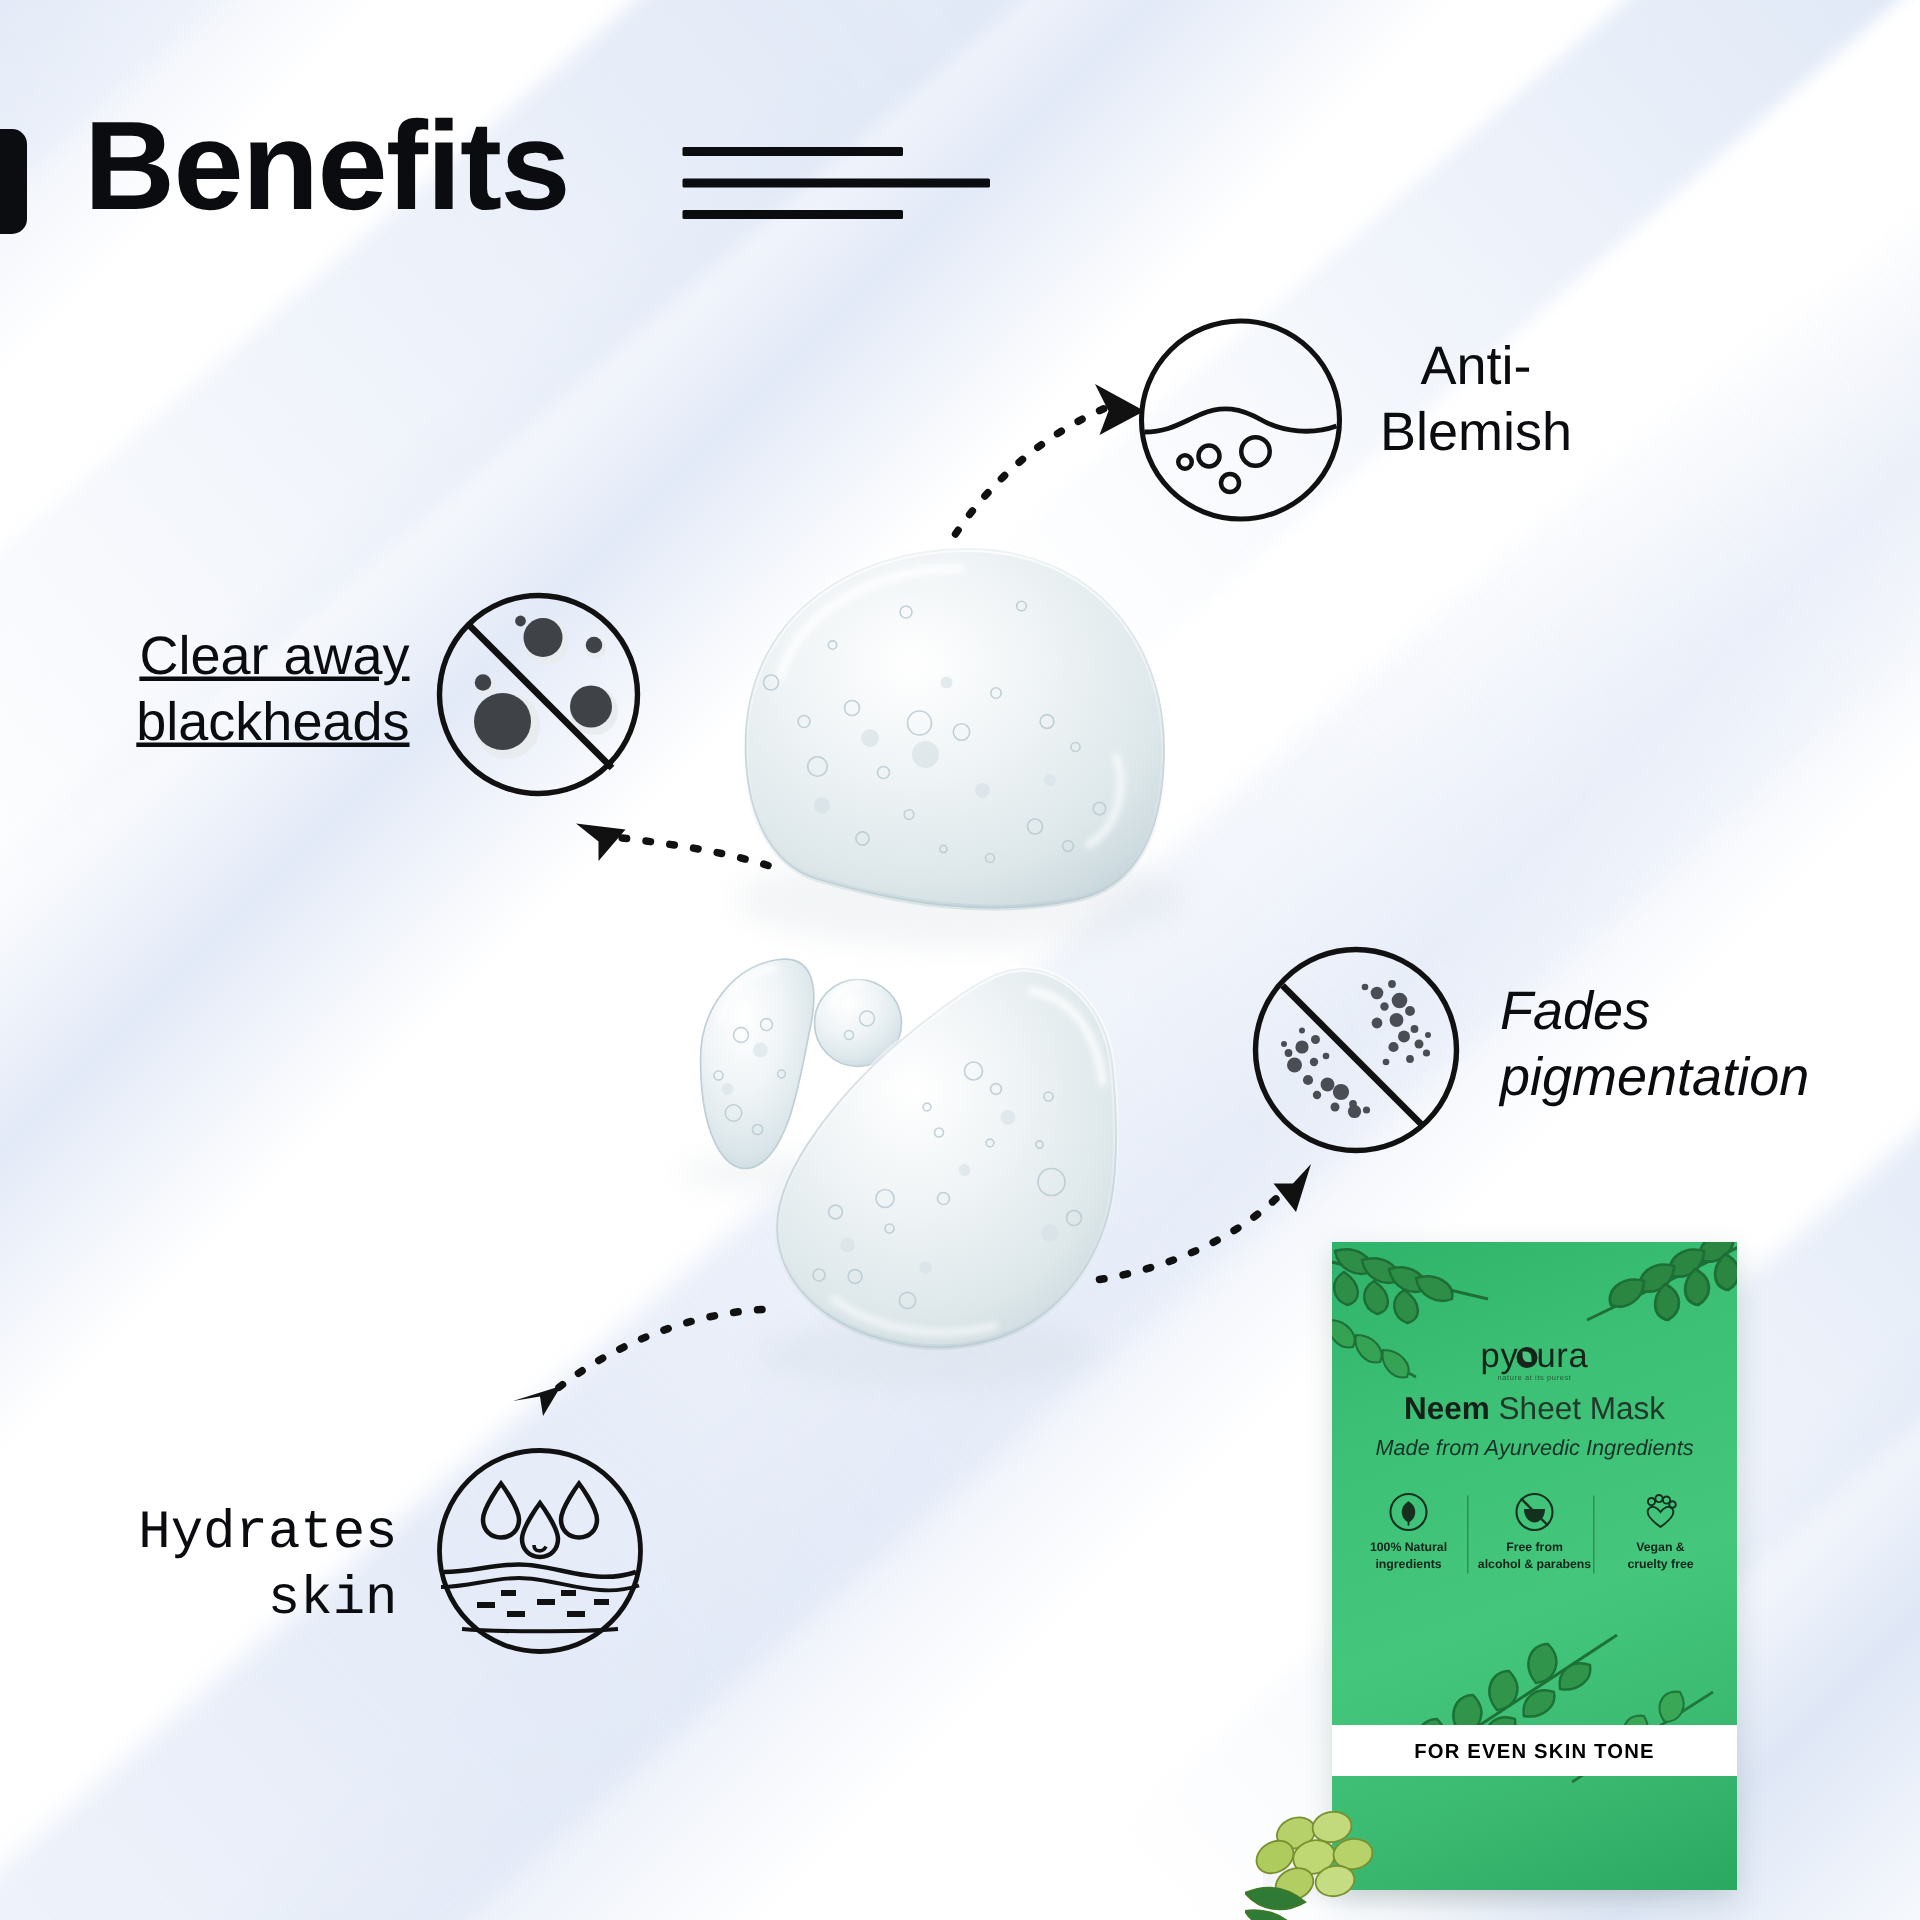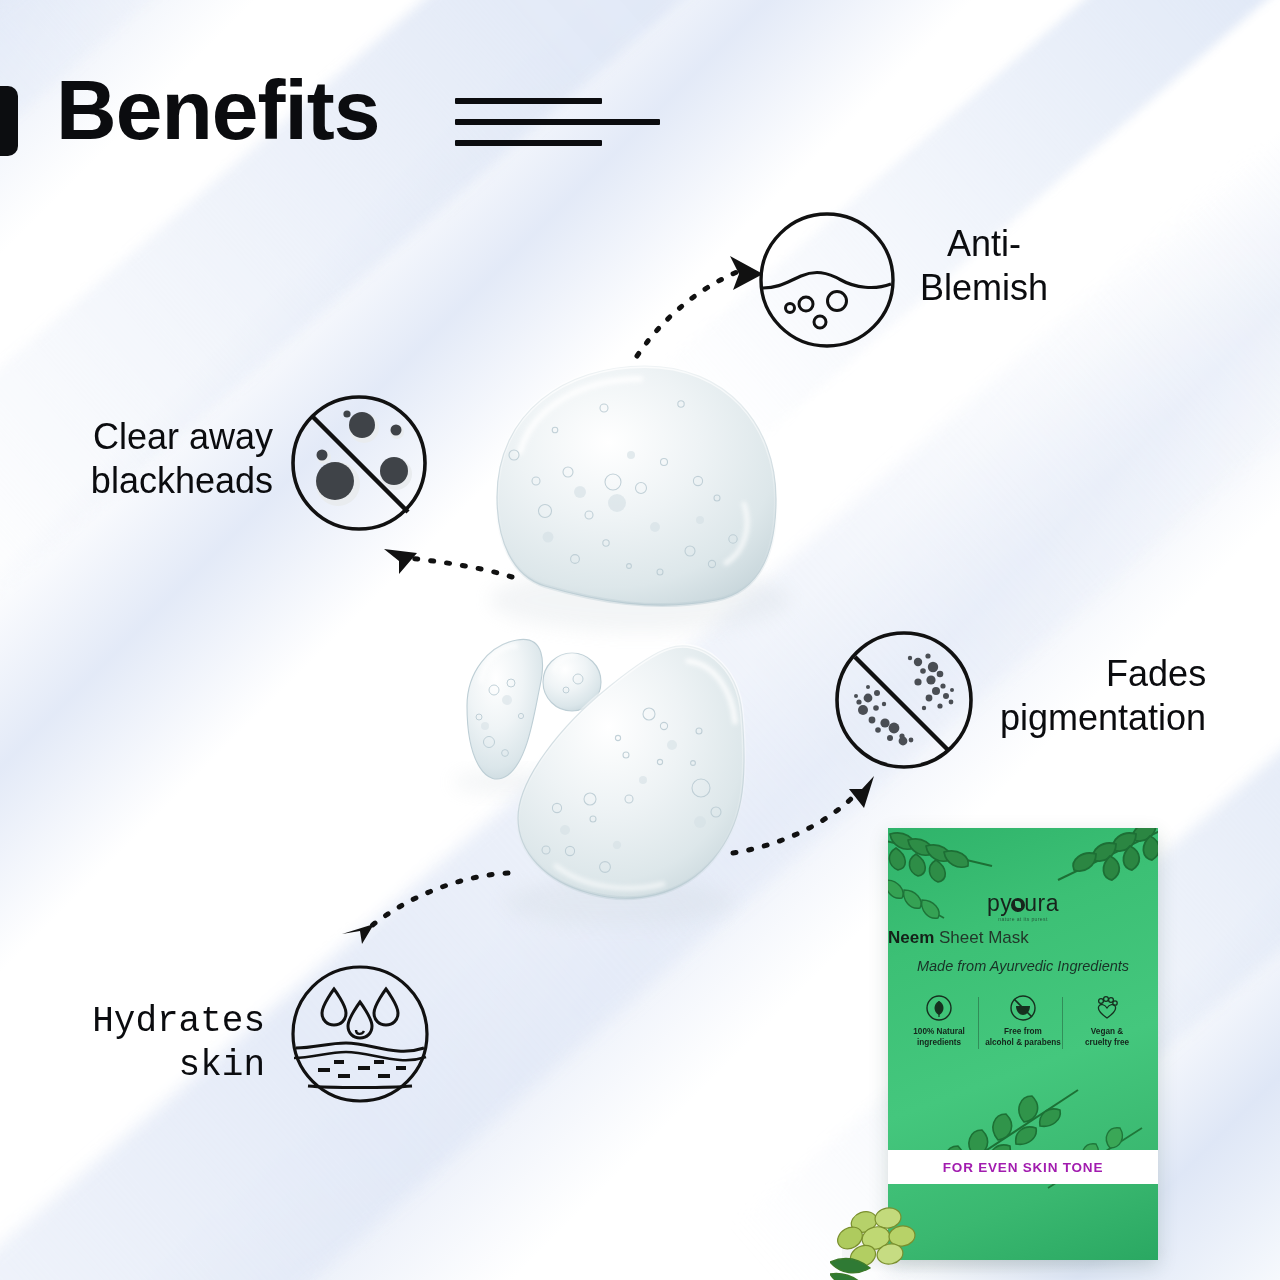--- a/index.html
+++ b/index.html
@@ -85,25 +85,25 @@
     white-space:pre-line;
   }
   .b-icon{position:absolute;}
 
   #b-anti{left:0;top:0;}
   #b-anti .b-icon{left:757px;top:210px;}
   #b-anti .b-label{left:920px;top:222px;text-align:center;}
 
   #b-black{left:0;top:0;}
   #b-black .b-icon{left:288px;top:392px;}
-  #b-black .b-label{left:55px;top:415px;width:218px;text-align:right;}
+  #b-black .b-label{left:55px;top:415px;width:218px;text-align:right;text-decoration:underline;}
 
   #b-fades{left:0;top:0;}
   #b-fades .b-icon{left:832px;top:628px;}
-  #b-fades .b-label{left:1000px;top:652px;text-align:right;}
+  #b-fades .b-label{left:1000px;top:652px;text-align:left;font-style:italic;}
 
   #b-hydr{left:0;top:0;}
   #b-hydr .b-icon{left:288px;top:962px;}
   #b-hydr .b-label{left:60px;top:1000px;width:205px;text-align:right;font-family:Liberation Mono, monospace;}
 
   
   .drops{position:absolute;left:0;top:0;}
 
   
   .pack{position:absolute;left:888px;top:828px;width:270px;height:432px;}
@@ -123,22 +123,22 @@
   }
   .pack-logo .ocirc:after{
     content:"";position:absolute;left:4px;top:3px;width:6px;height:7px;
     background:#49c780;border-radius:0 60% 0 60%;
   }
   .pack-tag{
     position:absolute;left:0;right:0;top:88px;text-align:center;
     color:#1d3326;font-size:5px;letter-spacing:.4px;opacity:.75;
   }
   .pack-name{
-    position:absolute;left:0;right:0;top:100px;
-    font-size:17px;color:#22382a;font-weight:400;
+    position:absolute;left:0;right:0;top:100px;text-align:center;
+    font-size:21px;color:#22382a;font-weight:400;
   }
   .pack-name b{font-weight:700;color:#142018;}
   .pack-sub{
     position:absolute;left:0;right:0;top:130px;text-align:center;
     font-size:14.5px;font-style:italic;color:#193227;
   }
   .badges{
     position:absolute;left:10px;right:10px;top:165px;
     display:flex;justify-content:space-between;align-items:flex-start;
   }
@@ -150,21 +150,21 @@
   .badge .bi{height:30px;display:flex;align-items:center;justify-content:center;}
   .badge .bt{
     margin-top:4px;font-size:8.2px;line-height:1.3;color:#14251b;font-weight:700;
     white-space:pre-line;
   }
   .pack-stripe{
     position:absolute;left:0;right:0;top:322px;height:34px;background:#ffffff;
     display:flex;align-items:center;justify-content:center;
   }
   .pack-stripe span{
-    font-size:13.5px;font-weight:700;color:#a21caf;letter-spacing:.8px;
+    font-size:13.5px;font-weight:700;color:#000000;letter-spacing:.8px;
   }
   .pack-leaf{position:absolute;pointer-events:none;}
   .pack-shadow{
     position:absolute;left:-46px;top:404px;width:330px;height:44px;
     background:radial-gradient(ellipse at 40% 45%,rgba(120,130,145,.20),rgba(120,130,145,0) 70%);
   }
   .fruit{position:absolute;left:830px;top:1196px;}
 </style>
 </head>
 <body>

